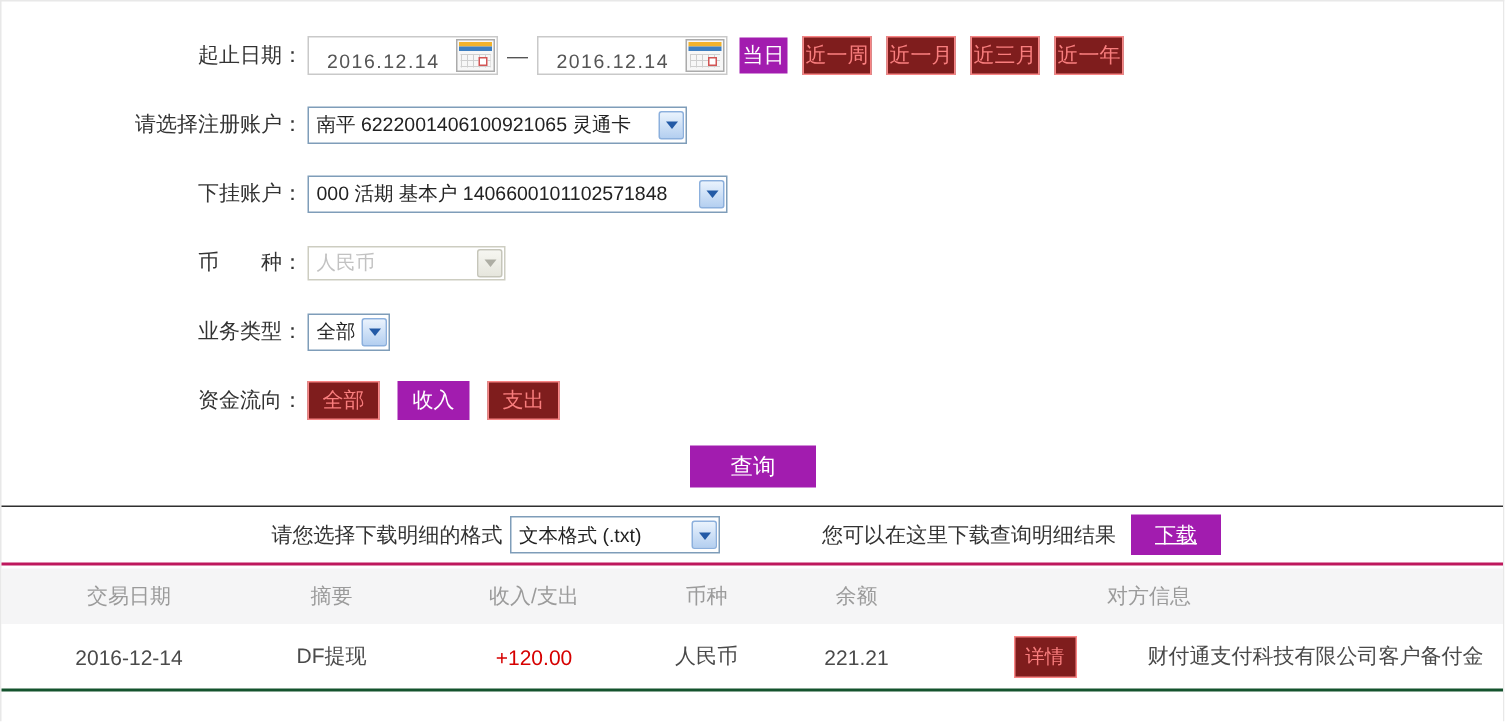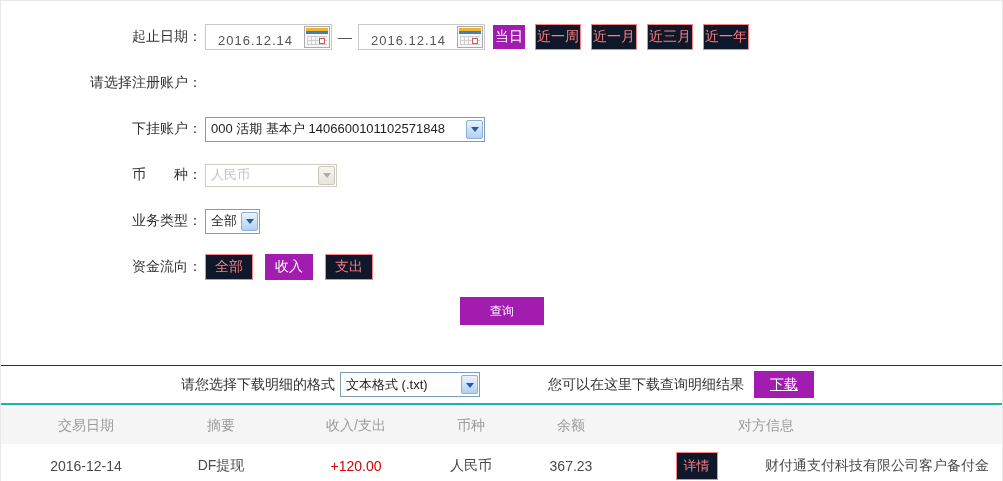--- a/index.html
+++ b/index.html
@@ -50,25 +50,25 @@
   .cal-mark {
     display: block; position: absolute; width: 6px; height: 6px;
     right: 4px; bottom: 3px; border: 1px solid #d25555; background: #fff;
   }
   .date-sep { margin: 0 6px; color: #555; }
 
   
   .btn { display: inline-flex; align-items: center; justify-content: center;
          cursor: pointer; font-size: 14px; border: none; background: none; }
   .btn-fill { background: #a21caf; color: #fff; }
-  .btn-outline { background: #0f172a; border: 1px solid #f98585; color: #f97e7e; }
+  .btn-outline { background: #7f1d1d; border: 1px solid #f98585; color: #f97e7e; }
   .btn-today { width: 32px; height: 24px; margin-left: 8px; }
   .btn-quick { width: 46px; height: 26px; margin-left: 10px; }
   .btn-flow  { width: 48px; height: 26px; margin-right: 12px; }
-  .btn-query { width: 84px; height: 28px; font-size: 12px; }
+  .btn-query { width: 84px; height: 28px; font-size: 15px; }
   .query-row { padding-left: 459px; margin-top: -3px; }
 
   
   .xp-select {
     display: inline-flex; align-items: center;
     height: 25px; border: 1px solid #7f9db9; background: #fff;
     padding: 1px 1px 1px 5px; cursor: pointer; overflow: hidden;
   }
   .xp-select-text { flex: 1; font-size: 13px; color: #222; white-space: nowrap; overflow: hidden; }
   .xp-arrow {
@@ -89,24 +89,23 @@
   .w-register { width: 253px; }
   .w-sub { width: 280px; }
   .w-currency { width: 132px; height: 23px; }
   .w-business { width: 55px; }
   .w-format { width: 140px; }
 
   
   .download-bar {
     height: 40px;
     border-top: 1px solid #2f2f2f;
-    border-bottom: 2px solid #14b8a6;
+    border-bottom: 2px solid #be185d;
     display: flex; align-items: center;
     padding-left: 180px;
-    margin-top: 28px;
   }
   .dl-label { font-size: 14px; color: #333; margin-right: 5px; }
   .dl-hint { font-size: 14px; color: #333; margin-left: 68px; }
   .btn-download { width: 60px; height: 27px; margin-left: 10px; text-decoration: underline; }
 
   
   .t-row { display: flex; align-items: center; }
   .t-head { height: 37px; background: #f5f5f6; color: #9b9b9b; margin-top: 2px; }
   .t-data { height: 45px; background: #fff; color: #4a4a4a; border-bottom: 2px solid #14532d; }
   .c { text-align: center; flex: none; display: flex; align-items: center; justify-content: center; }
@@ -146,20 +145,24 @@
       </span>
       <button class="btn btn-fill btn-today">当日</button>
       <button class="btn btn-outline btn-quick">近一周</button>
       <button class="btn btn-outline btn-quick">近一月</button>
       <button class="btn btn-outline btn-quick">近三月</button>
       <button class="btn btn-outline btn-quick">近一年</button>
     </div>
 
     <div class="form-row">
       <span class="form-label">请选择注册账户：</span>
+      <span class="xp-select w-register">
+        <span class="xp-select-text">南平 6222001406100921065 灵通卡</span>
+        <span class="xp-arrow"></span>
+      </span>
     </div>
 
     <div class="form-row">
       <span class="form-label">下挂账户：</span>
       <span class="xp-select w-sub">
         <span class="xp-select-text">000 活期 基本户 1406600101102571848</span>
         <span class="xp-arrow"></span>
       </span>
     </div>
 
@@ -209,21 +212,21 @@
       <span class="c c4">币种</span>
       <span class="c c5">余额</span>
       <span class="c c6">对方信息</span>
       <span class="c c7"></span>
     </div>
     <div class="t-row t-data">
       <span class="c c1">2016-12-14</span>
       <span class="c c2">DF提现</span>
       <span class="c c3 amount-pos">+120.00</span>
       <span class="c c4">人民币</span>
-      <span class="c c5">367.23</span>
+      <span class="c c5">221.21</span>
       <span class="c c7">
         <button class="btn btn-outline btn-detail">详情</button>
       </span>
       <span class="c c6">财付通支付科技有限公司客户备付金</span>
     </div>
   </section>
 
 </div>
 
 </body></html>

